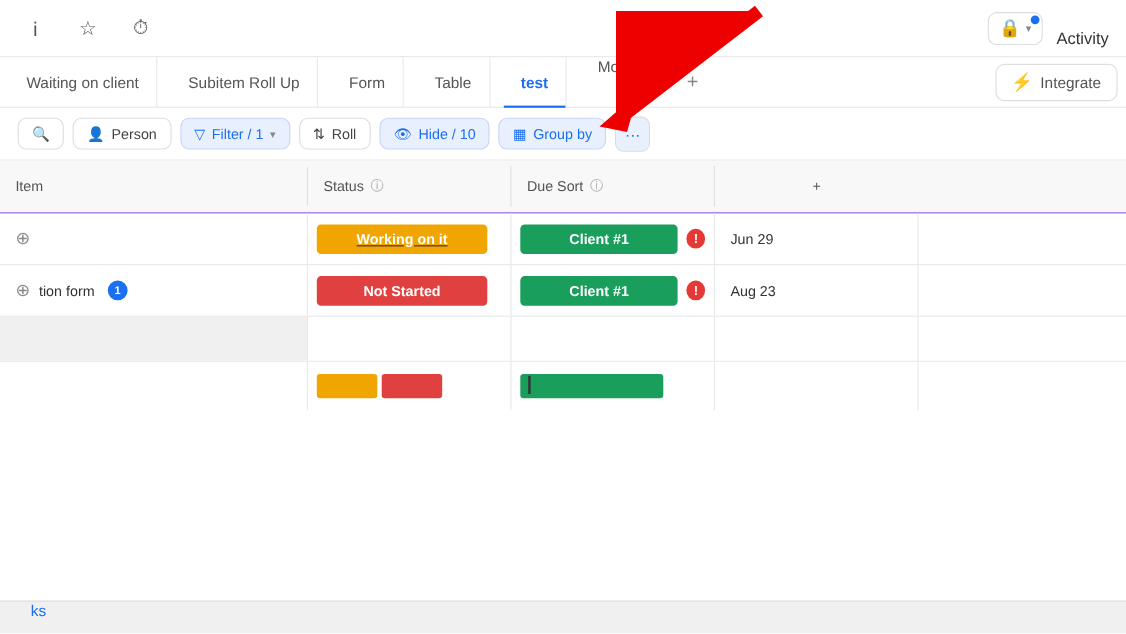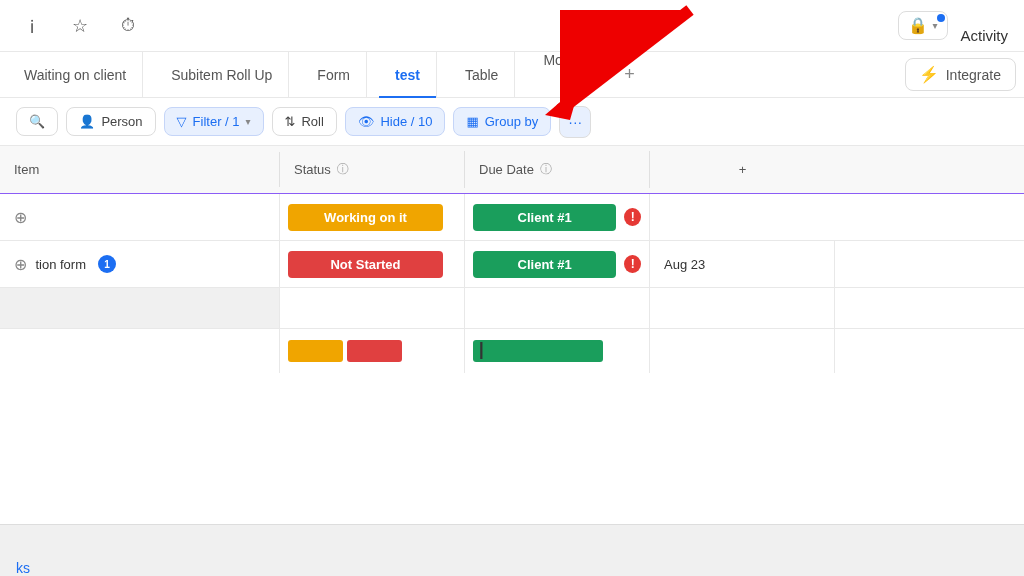--- a/index.html
+++ b/index.html
@@ -162,22 +162,22 @@
     .mini-not-started { background: #e04040; width: 55px; }
     .mini-client { background: #1a9e5c; width: 130px; }
 
     
     .red-arrow {
       position: absolute; top: 0; left: 0; pointer-events: none; z-index: 100;
     }
 
     
     .bottom-bar {
-      position: absolute; bottom: 0; left: 0; right: 0; height: 52px;
-      background: #f0f0f0; display: flex; align-items: flex-end; padding: 0 16px;
+      position: absolute; bottom: 0; left: 0; right: 0; height: 30px;
+      background: #f0f0f0; display: flex; align-items: flex-start; padding: 0 28px;
       border-top: 1px solid #ddd;
     }
     .bottom-link { font-size: 14px; color: #1c6ef2; cursor: pointer; font-weight: 500; }
   </style>
 </head>
 <body>
 
 <svg class="red-arrow" width="1024" height="200" viewBox="0 0 1024 200" xmlns="http://www.w3.org/2000/svg" style="position:absolute;top:0;left:0;pointer-events:none;z-index:100;">
   <g>
 
@@ -208,25 +208,25 @@
   <div class="tabs-left">
     <div class="tab-item">
       <span>Waiting on client</span>
     </div>
     <div class="tab-item">
       <span>Subitem Roll Up</span>
     </div>
     <div class="tab-item">
       <span>Form</span>
     </div>
+    <div class="tab-item">
+      <span>Table</span>
+    </div>
     <div class="tab-item active">
       <span>test</span>
-    </div>
-    <div class="tab-item">
-      <span>Table</span>
     </div>
     <div class="tab-more">
       <span>More</span>
       <span style="font-size:10px;">▾</span>
     </div>
     <div class="tab-add">
       <span>+</span>
     </div>
   </div>
   <div class="tabs-right">
@@ -270,38 +270,41 @@
 
     <div class="table-header">
       <div class="th">
         <span>Item</span>
       </div>
       <div class="th">
         <span>Status</span>
         <span class="info-icon">ⓘ</span>
       </div>
       <div class="th">
-        <span>Due Date</span>
+        <span>Due Sort</span>
         <span class="info-icon">ⓘ</span>
       </div>
       <div class="th">
         <span>+</span>
       </div>
     </div>
 
     <div class="table-row">
       <div class="td">
         <span class="comment-icon">⊕</span>
       </div>
-      <div class="td" style="padding:6px 8px;">
+      <div class="td" style="padding:6px 8px;text-decoration:underline;">
         <span class="status-badge working">Working on it</span>
       </div>
       <div class="td" style="padding:6px 8px;">
         <span class="client-badge">Client #1</span>
         <span class="error-icon">!</span>
+      </div>
+      <div class="td">
+        <span>Jun 29</span>
       </div>
       <div class="td"></div>
     </div>
 
     <div class="table-row">
       <div class="td">
         <span class="comment-icon">⊕</span>
         <span>tion form</span>
         <span class="item-badge">1</span>
       </div>

